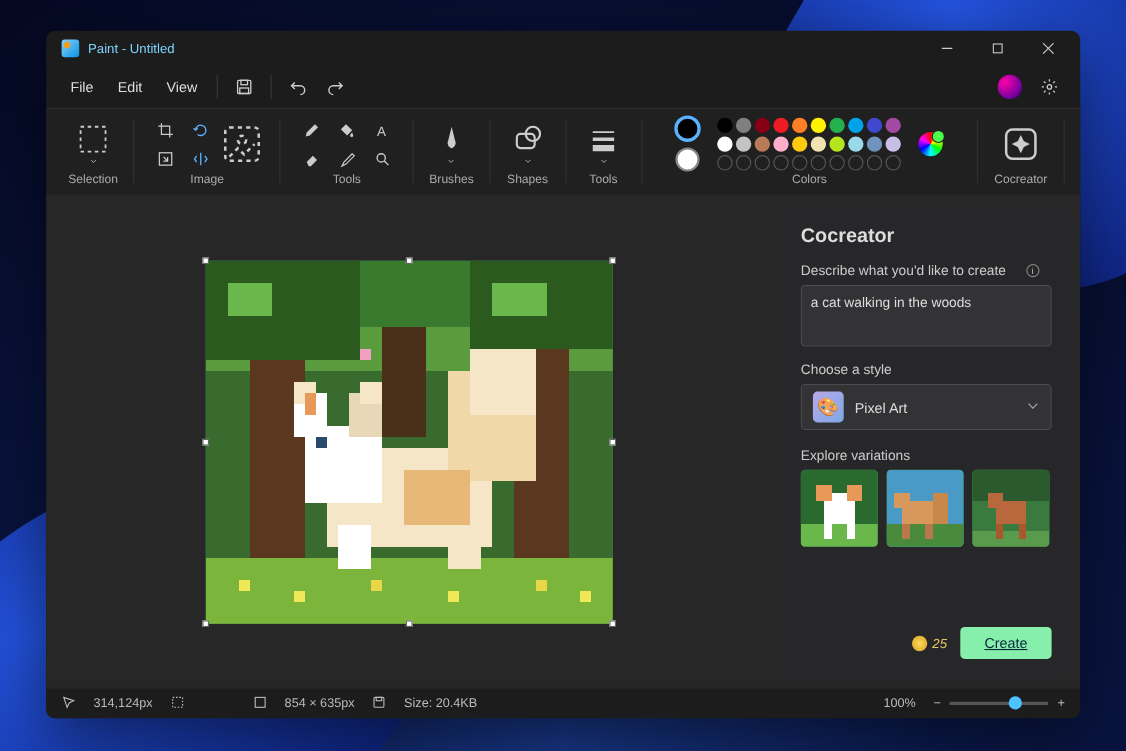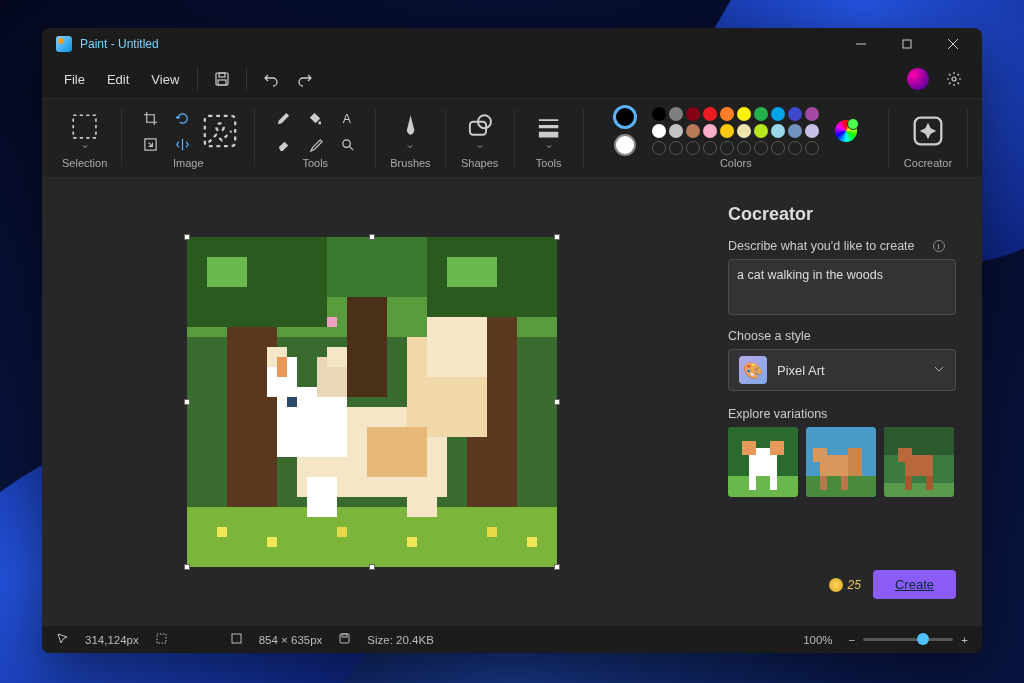--- a/index.html
+++ b/index.html
@@ -53,21 +53,21 @@
 .plabel .info{width:12px;height:12px;border:1px solid #888;border-radius:50%;font-size:8px;display:flex;align-items:center;justify-content:center;}
 .textarea { width:100%; height:56px; background:rgba(255,255,255,.06); border:1px solid rgba(255,255,255,.12); border-radius:4px; padding:8px; color:#ddd; font-size:12.5px; resize:none; margin-bottom:14px; }
 .styleselect { display:flex; align-items:center; gap:10px; background:rgba(255,255,255,.06); border:1px solid rgba(255,255,255,.12); border-radius:4px; padding:6px 10px; margin-bottom:16px; }
 .styleicon { width:28px; height:28px; border-radius:4px; background:linear-gradient(135deg,#b9a8e8,#7da8e8); display:flex; align-items:center; justify-content:center; font-size:16px; }
 .styleselect .chev2 { margin-left:auto; color:#aaa; }
 .variations { display:flex; gap:8px; margin-bottom:auto; }
 .var { width:70px; height:70px; border-radius:4px; background:#3a5; position:relative; overflow:hidden; image-rendering:pixelated;}
 .panelfoot { display:flex; align-items:center; justify-content:flex-end; gap:12px; margin-top:12px; }
 .credits { display:flex; align-items:center; gap:5px; color:#e8c860; font-size:12px;font-style:italic; }
 .coin{width:14px;height:14px;background:radial-gradient(circle,#ffd95c,#d4a020);border-radius:50%;}
-.createbtn { background:#8b5cf6; color:#08283a; border:none; padding:7px 22px; border-radius:4px; font-size:13px; font-weight:500;text-decoration:underline; }
+.createbtn { background:#86efac; color:#08283a; border:none; padding:7px 22px; border-radius:4px; font-size:13px; font-weight:500;text-decoration:underline; }
 .statusbar { height:28px; background:#1c1c1c; display:flex; align-items:center; padding:0 14px; color:#bbb; font-size:11.5px; gap:16px; border-top:1px solid rgba(255,255,255,.06);}
 .statusbar .spacer { flex:1; }
 .zoomslider{display:flex;align-items:center;gap:8px;}
 .slider{width:90px;height:3px;background:#555;border-radius:2px;position:relative;}
 .slider .thumb{position:absolute;width:12px;height:12px;background:#4cc2ff;border-radius:50%;top:-5px;left:60%;}
 .sicon{width:13px;height:13px;}
 </style>
 </head>
 <body>
 

